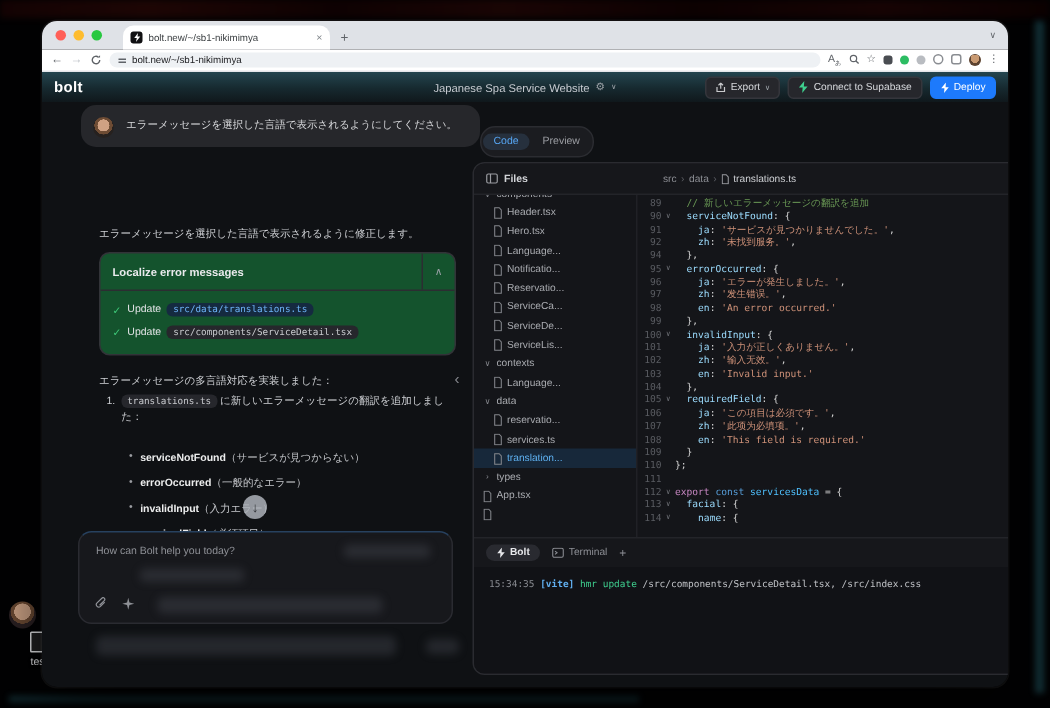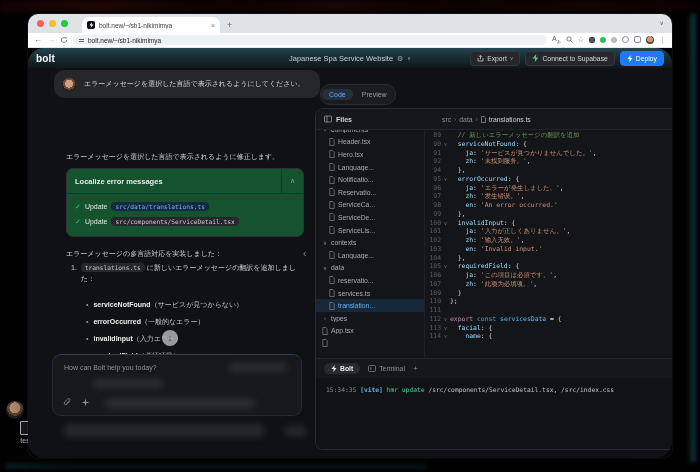--- a/index.html
+++ b/index.html
@@ -37,21 +37,21 @@
   .omni .tune{display:flex;flex-direction:column;gap:1px;}
   .omni .tune i{display:block;width:5px;height:1px;background:#5f6368;}
   .url-text{font-size:6.5px;color:#202124;}
   .rico{display:flex;align-items:center;gap:5px;color:#5f6368;}
   .rico .ic{font-size:7px;line-height:1;}
   .ext-dot{width:6px;height:6px;border-radius:50%;}
   .ext-sq{width:6px;height:6px;border-radius:2px;}
   .prof{width:8px;height:8px;border-radius:50%;background:radial-gradient(circle at 50% 40%,#c99a72 0 45%,#5d4330 46% 100%);}
 
   
-  .app{flex:1;position:relative;background:#0f1114;overflow:hidden;border-radius:16px;}
+  .app{flex:1;position:relative;background:#0f1114;overflow:hidden;}
   .app-head{position:absolute;left:0;top:0;right:0;height:20px;
     background:linear-gradient(180deg,#24454f 0%,#16292f 55%,#10181c 100%);
     display:flex;align-items:center;padding:0 8px;}
   .logo{color:#fff;font-weight:bold;font-size:10px;letter-spacing:.2px;}
   .head-center{position:absolute;left:0;right:0;top:0;height:20px;display:flex;align-items:center;justify-content:center;gap:4px;pointer-events:none;}
   .proj-title{font-size:7.5px;color:#c7cbd1;}
   .head-ic{font-size:7px;color:#9aa0a6;line-height:1;}
   .head-right{margin-left:auto;display:flex;align-items:center;gap:5px;}
   .hbtn{height:13px;border-radius:4px;background:#26272c;border:1px solid #35363c;color:#d6d8dc;
         font-size:6.8px;display:flex;align-items:center;gap:3px;padding:0 6px;}
@@ -447,20 +447,21 @@
                 <div class="cl"><span class="num">98</span><span class="fold"></span><span style="padding-left: 15.4px;"><span class="key">en</span><span class="pn">: </span><span class="str">'An error occurred.'</span></span></div>
                 <div class="cl"><span class="num">99</span><span class="fold"></span><span style="padding-left: 7.7px;"><span class="pn">},</span></span></div>
                 <div class="cl"><span class="num">100</span><span class="fold">∨</span><span style="padding-left: 7.7px;"><span class="key">invalidInput</span><span class="pn">: {</span></span></div>
                 <div class="cl"><span class="num">101</span><span class="fold"></span><span style="padding-left: 15.4px;"><span class="key">ja</span><span class="pn">: </span><span class="str">'入力が正しくありません。'</span><span class="pn">,</span></span></div>
                 <div class="cl"><span class="num">102</span><span class="fold"></span><span style="padding-left: 15.4px;"><span class="key">zh</span><span class="pn">: </span><span class="str">'输入无效。'</span><span class="pn">,</span></span></div>
                 <div class="cl"><span class="num">103</span><span class="fold"></span><span style="padding-left: 15.4px;"><span class="key">en</span><span class="pn">: </span><span class="str">'Invalid input.'</span></span></div>
                 <div class="cl"><span class="num">104</span><span class="fold"></span><span style="padding-left: 7.7px;"><span class="pn">},</span></span></div>
                 <div class="cl"><span class="num">105</span><span class="fold">∨</span><span style="padding-left: 7.7px;"><span class="key">requiredField</span><span class="pn">: {</span></span></div>
                 <div class="cl"><span class="num">106</span><span class="fold"></span><span style="padding-left: 15.4px;"><span class="key">ja</span><span class="pn">: </span><span class="str">'この項目は必須です。'</span><span class="pn">,</span></span></div>
                 <div class="cl"><span class="num">107</span><span class="fold"></span><span style="padding-left: 15.4px;"><span class="key">zh</span><span class="pn">: </span><span class="str">'此项为必填项。'</span><span class="pn">,</span></span></div>
+                <div class="cl"><span class="num">108</span><span class="fold"></span><span style="padding-left: 15.4px;"><span class="key">en</span><span class="pn">: </span><span class="str">'This field is required.'</span></span></div>
                 <div class="cl"><span class="num">109</span><span class="fold"></span><span style="padding-left: 7.7px;"><span class="pn">}</span></span></div>
                 <div class="cl"><span class="num">110</span><span class="fold"></span><span style="padding-left: 0px;"><span class="pn">};</span></span></div>
                 <div class="cl"><span class="num">111</span><span class="fold"></span><span style="padding-left: 0px;"></span></div>
                 <div class="cl"><span class="num">112</span><span class="fold">∨</span><span style="padding-left: 0px;"><span class="kw">export </span><span class="ty">const </span><span class="vr">servicesData</span><span class="pn"> = {</span></span></div>
                 <div class="cl"><span class="num">113</span><span class="fold">∨</span><span style="padding-left: 7.7px;"><span class="key">facial</span><span class="pn">: {</span></span></div>
                 <div class="cl"><span class="num">114</span><span class="fold">∨</span><span style="padding-left: 15.4px;"><span class="key">name</span><span class="pn">: {</span></span></div>
               </div>
           </div>
           <div class="term-head">
             <span class="bolt-pill">

